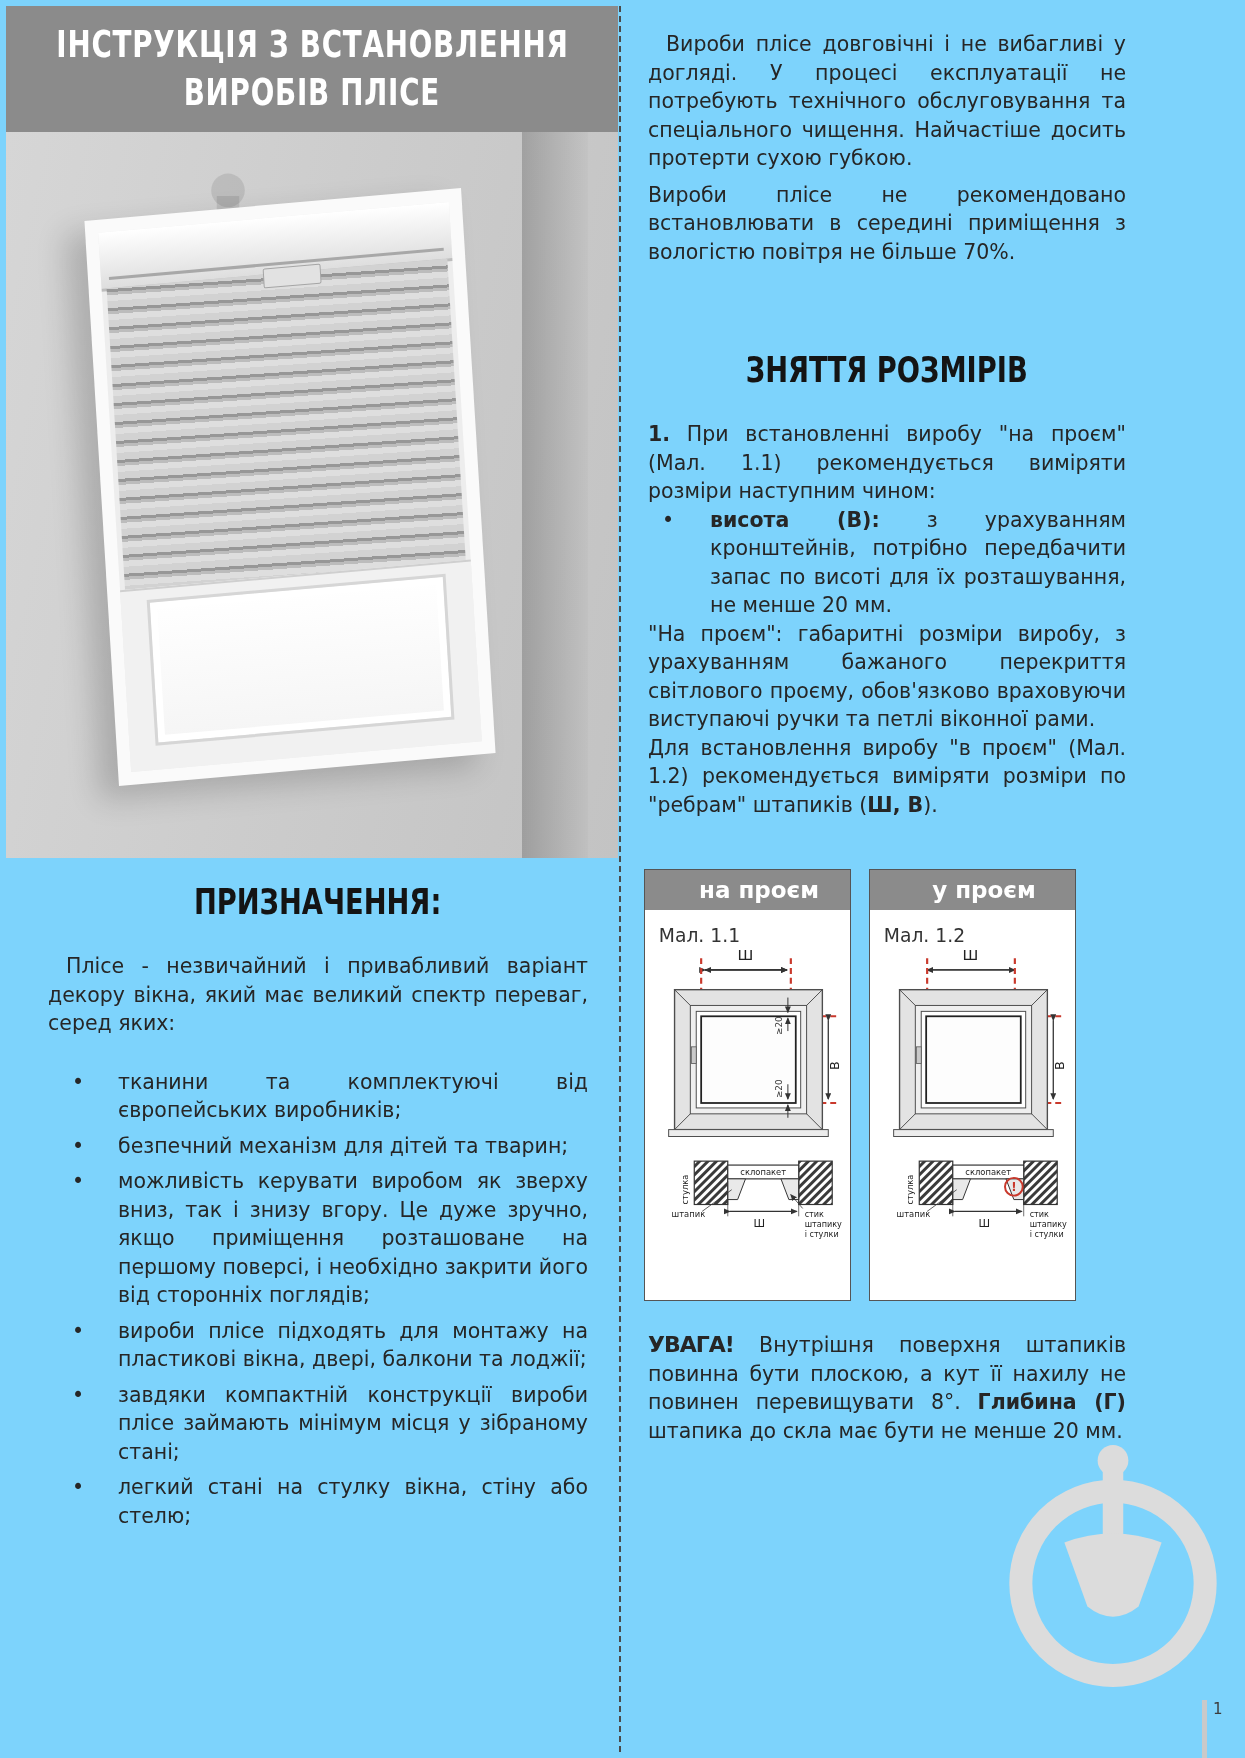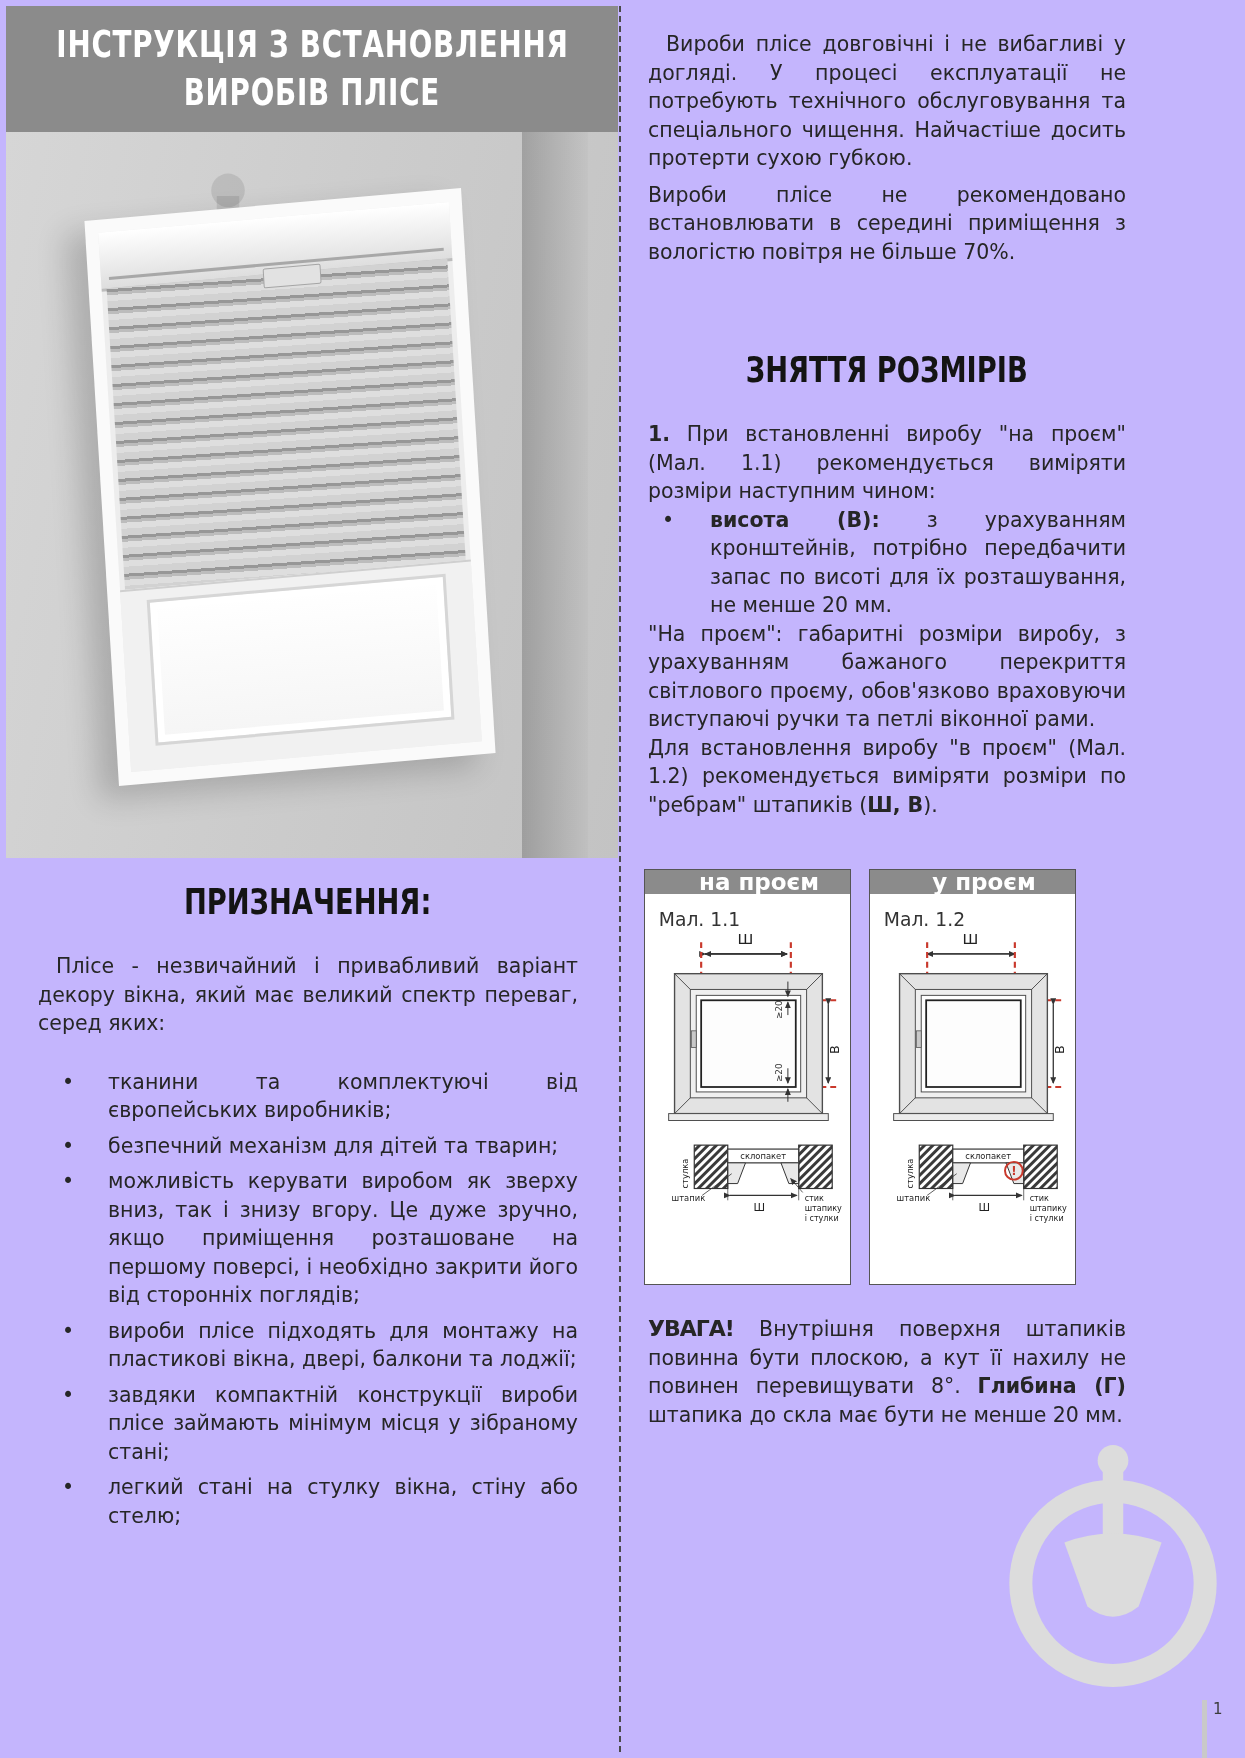--- a/index.html
+++ b/index.html
@@ -1,16 +1,16 @@
 <!DOCTYPE html>
 <html><head>
 <meta charset="utf-8">
 <style>
   html,body{margin:0;padding:0;background:#ffffff;}
-  .page{position:relative;width:1245px;height:1758px;background:#c4b5fd;overflow:hidden;
+  .page{position:relative;width:1245px;height:1758px;background:#7dd3fc;overflow:hidden;
         font-family:"DejaVu Sans",sans-serif;color:#2a2a2a;}
   
   .banner{position:absolute;left:6px;top:6px;width:612px;height:126px;background:#8b8b8b;
           display:flex;flex-direction:column;justify-content:center;align-items:center;}
   .banner .bl{display:inline-block;transform:scaleX(.75);white-space:nowrap;
           color:#fff;font-weight:bold;font-size:37px;line-height:48px;letter-spacing:1px;}
   .photo{position:absolute;left:6px;top:132px;width:612px;height:726px;overflow:hidden;
          background:linear-gradient(102deg,#d6d6d6 0%,#cccccc 50%,#c3c3c3 100%);}
   .jamb{position:absolute;right:30px;top:0;bottom:0;width:66px;
         background:linear-gradient(90deg,rgba(0,0,0,.20),rgba(0,0,0,.02));}
@@ -21,21 +21,21 @@
   .rail{position:absolute;top:0;left:0;right:0;height:56px;background:linear-gradient(#ffffff,#dedede);
         border-bottom:3px solid #bdbdbd;}
   .rail::after{content:"";position:absolute;left:8px;right:8px;bottom:8px;height:3px;background:#a8a8a8;}
   .tab{position:absolute;top:50px;left:46%;width:56px;height:18px;background:#e2e2e2;
        border:1px solid #a5a5a5;border-radius:2px;z-index:2;}
   .pleats{position:absolute;top:56px;left:5px;right:5px;height:302px;
     background:repeating-linear-gradient(181deg,#d2d2d2 0 7px,#979797 7px 10px,#bcbcbc 10px 13px,#dedede 13px 19px);}
   .lower{position:absolute;top:358px;left:0;right:0;bottom:0;background:#f1f1f1;border-top:2px solid #cfcfcf;}
   .opening{position:absolute;left:26px;right:26px;top:10px;bottom:24px;border:3px solid #d6d6d6;
            background:linear-gradient(#ffffff,#f5f5f5);box-shadow:inset 0 0 0 7px #fff;}
-  .purpose{position:absolute;left:2px;top:880px;width:612px;box-sizing:border-box;padding:0 36px;}
+  .purpose{position:absolute;left:12px;top:880px;width:612px;box-sizing:border-box;padding:0 36px;}
   .h-cond{text-align:center;font-weight:bold;color:#141414;}
   .h-cond .hs{display:inline-block;transform:scaleX(.78);white-space:nowrap;font-size:35px;line-height:44px;}
   .purpose .h-cond{margin:0 0 28px 0;}
   .body-t{font-size:20.5px;line-height:28.5px;text-align:justify;color:#262626;}
   .indent{text-indent:18px;}
   .plist{margin-top:30px;}
   .plist .li{position:relative;padding-left:70px;margin-bottom:7px;}
   .plist .li::before{content:"\2022";position:absolute;left:24px;top:0;}
   
   .divider{position:absolute;left:619px;top:6px;height:1746px;width:0;border-left:2px dashed #4a4a4a;}
@@ -47,21 +47,21 @@
   .p1{margin-top:30px !important;}
   .p2{margin-top:8px !important;}
   .p3{margin-top:27px !important;font-style:italic;}
   .h-sizes{margin-top:82px;}
   .step{margin-top:28px !important;}
   .sbull{position:relative;padding-left:62px;margin-top:0;}
   .sbull::before{content:"\2022";position:absolute;left:14px;top:0;}
   .bld{font-weight:bold;}
   .panels{display:flex;gap:18px;margin-top:50px;margin-left:-4px;}
   .panel{width:205px;border:1.5px solid #555;background:#fff;}
-  .panel-header{height:24px;background:#8b8b8b;color:#fff;display:flex;align-items:center;justify-content:center;
+  .panel-header{height:40px;background:#8b8b8b;color:#fff;display:flex;align-items:center;justify-content:center;
                 font-weight:bold;font-size:23px;padding-left:23px;}
   .attn{margin-top:30px !important;position:relative;z-index:1;}
   .attn-label{font-weight:bold;letter-spacing:-1px;font-size:22px;}
   .wm-bottom{position:absolute;left:985px;top:1440px;width:256px;height:256px;color:#dcdcdc;z-index:0;}
   .pagebar{position:absolute;left:1202px;top:1700px;width:5px;height:58px;background:#c9c9c9;}
   .pagenum{position:absolute;left:1213px;top:1700px;font-size:15px;color:#3c3c3c;}
   svg text{font-family:"DejaVu Sans",sans-serif;}
 </style>
 </head>
 <body>

